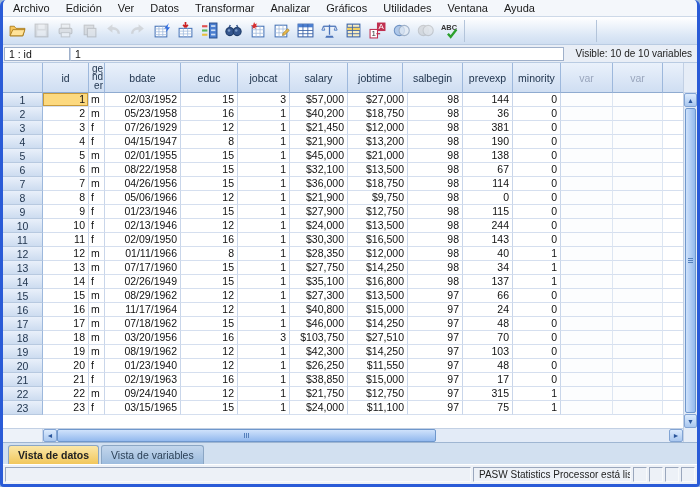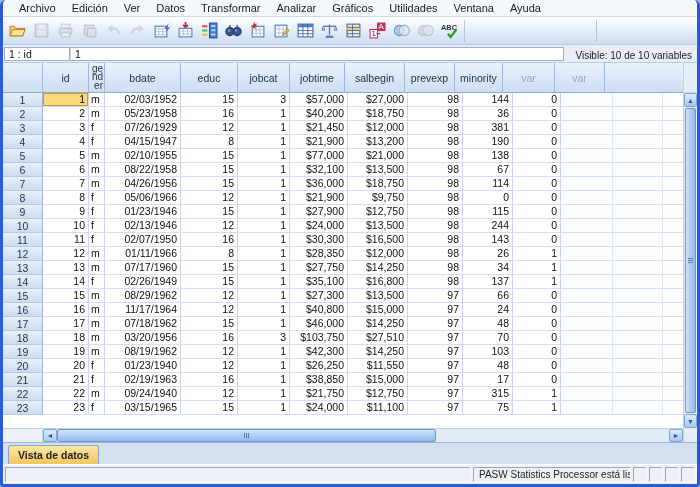--- a/index.html
+++ b/index.html
@@ -24,32 +24,32 @@
   .app-icon{width:13px;height:13px;flex:0 0 auto;}
   .title-text{flex:1;white-space:nowrap;overflow:hidden;}
   .win-btn{
     width:16px;height:14px;border-radius:3px;border:1px solid #dfe9fb;
     display:flex;align-items:center;justify-content:center;
     font-size:9px;font-weight:bold;color:#fff;line-height:1;
     background:linear-gradient(#8fb4f2,#3a6cd0);text-shadow:none;
   }
   .win-btn.close{background:linear-gradient(#f09a7e,#d33f15);}
   
-  .menubar{height:17px;flex:0 0 auto;display:flex;align-items:center;background:#f4f7fb;border-bottom:1px solid #cdd9e8;padding-left:8px;}
+  .menubar{height:17px;flex:0 0 auto;display:flex;align-items:center;background:#f4f7fb;border-bottom:1px solid #cdd9e8;padding-left:2px;}
   .menu-item{padding:0 8px;height:100%;display:inline-flex;align-items:center;color:#1a1a1a;}
   .menu-item::first-letter{text-decoration:underline;}
   
   .toolbar{height:28px;flex:0 0 auto;display:flex;align-items:center;gap:1px;
     background:linear-gradient(#ffffff,#dbe7f6 70%,#cfdef1);border-bottom:1px solid #b9cbe2;padding:0 3px;}
   .tb-btn{width:23px;height:23px;display:flex;align-items:center;justify-content:center;border-radius:2px;}
   .tb-btn svg{width:17px;height:17px;}
   .tb-btn.disabled{opacity:.45;filter:grayscale(1);}
   .tb-divider{width:1px;height:22px;background:#b3c4da;margin:0 2px;flex:0 0 auto;}
   
-  .cellref{height:18px;flex:0 0 auto;display:flex;align-items:flex-end;background:#e9eef6;border-bottom:1px solid #b9cbe2;padding:1px 1px;}
+  .cellref{height:18px;flex:0 0 auto;display:flex;align-items:center;background:#e9eef6;border-bottom:1px solid #b9cbe2;padding:1px 1px;}
   .cellref-box{width:66px;background:#fff;border:1px solid #9fb0ca;display:flex;align-items:center;padding:0 4px;font-size:10.5px;}
   .cell-editor{flex:1;background:#fff;border:1px solid #9fb0ca;border-left:1px solid #c6d1e2;display:flex;align-items:center;padding:0 4px;font-size:10.5px;}
   .visible-info{width:132px;display:flex;align-items:center;justify-content:flex-end;padding:0 4px;font-size:10px;color:#222;}
   
   .grid-region{flex:1;display:flex;overflow:hidden;background:#fff;}
   .grid-main{flex:1;display:flex;flex-direction:column;overflow:hidden;}
   .grid-header{height:30px;flex:0 0 auto;display:flex;}
   .grid-viewport{flex:1;overflow:hidden;background:#fff;}
   .grid-row{height:14px;display:flex;}
   .c{flex:0 0 auto;border-right:1px solid #c9d6ea;border-bottom:1px solid #d5dfef;
@@ -308,20 +308,21 @@
 
   <div class="grid-region">
     <div class="grid-main">
       <div class="grid-header" id="grid-header">
           <div class="hdr" style="width: 40px;"></div>
           <div class="hdr" style="width: 46px;">id</div>
           <div class="hdr gender-hdr" style="width: 16px; text-align: right;">gender</div>
           <div class="hdr" style="width: 76px; text-align: center;">bdate</div>
           <div class="hdr" style="width: 57px;">educ</div>
           <div class="hdr" style="width: 52px;">jobcat</div>
+          <div class="hdr" style="width: 58px;">salary</div>
           <div class="hdr" style="width: 55px;">jobtime</div>
           <div class="hdr" style="width: 60px;">salbegin</div>
           <div class="hdr" style="width: 50px;">prevexp</div>
           <div class="hdr" style="width: 48px;">minority</div>
           <div class="hdr var-hdr" style="width: 52px;">var</div>
           <div class="hdr var-hdr" style="width: 50px;">var</div>
           <div class="hdr filler"></div>
         </div>
       <div class="grid-viewport" id="grid-viewport">
           <div class="grid-row">
@@ -385,24 +386,24 @@
             <div class="c num" style="width: 50px;">190</div>
             <div class="c num" style="width: 48px;">0</div>
             <div class="c varcell" style="width: 52px;"></div>
             <div class="c varcell" style="width: 50px;"></div>
             <div class="c filler"></div>
           </div>
           <div class="grid-row">
             <div class="rownum" style="width: 40px;">5</div>
             <div class="c num" style="width: 46px;">5</div>
             <div class="c str" style="width: 16px;">m</div>
-            <div class="c num" style="width: 76px;">02/10/1955</div>
-            <div class="c num" style="width: 57px;">15</div>
-            <div class="c num" style="width: 52px;">1</div>
-            <div class="c num" style="width: 58px;">$77,000</div>
+            <div class="c num" style="width: 76px;">02/01/1955</div>
+            <div class="c num" style="width: 57px;">15</div>
+            <div class="c num" style="width: 52px;">1</div>
+            <div class="c num" style="width: 58px;">$45,000</div>
             <div class="c num" style="width: 60px;">$21,000</div>
             <div class="c num" style="width: 55px;">98</div>
             <div class="c num" style="width: 50px;">138</div>
             <div class="c num" style="width: 48px;">0</div>
             <div class="c varcell" style="width: 52px;"></div>
             <div class="c varcell" style="width: 50px;"></div>
             <div class="c filler"></div>
           </div>
           <div class="grid-row">
             <div class="rownum" style="width: 40px;">6</div>
@@ -481,21 +482,21 @@
             <div class="c num" style="width: 50px;">244</div>
             <div class="c num" style="width: 48px;">0</div>
             <div class="c varcell" style="width: 52px;"></div>
             <div class="c varcell" style="width: 50px;"></div>
             <div class="c filler"></div>
           </div>
           <div class="grid-row">
             <div class="rownum" style="width: 40px;">11</div>
             <div class="c num" style="width: 46px;">11</div>
             <div class="c str" style="width: 16px;">f</div>
-            <div class="c num" style="width: 76px;">02/07/1950</div>
+            <div class="c num" style="width: 76px;">02/09/1950</div>
             <div class="c num" style="width: 57px;">16</div>
             <div class="c num" style="width: 52px;">1</div>
             <div class="c num" style="width: 58px;">$30,300</div>
             <div class="c num" style="width: 60px;">$16,500</div>
             <div class="c num" style="width: 55px;">98</div>
             <div class="c num" style="width: 50px;">143</div>
             <div class="c num" style="width: 48px;">0</div>
             <div class="c varcell" style="width: 52px;"></div>
             <div class="c varcell" style="width: 50px;"></div>
             <div class="c filler"></div>
@@ -503,21 +504,21 @@
           <div class="grid-row">
             <div class="rownum" style="width: 40px;">12</div>
             <div class="c num" style="width: 46px;">12</div>
             <div class="c str" style="width: 16px;">m</div>
             <div class="c num" style="width: 76px;">01/11/1966</div>
             <div class="c num" style="width: 57px;">8</div>
             <div class="c num" style="width: 52px;">1</div>
             <div class="c num" style="width: 58px;">$28,350</div>
             <div class="c num" style="width: 60px;">$12,000</div>
             <div class="c num" style="width: 55px;">98</div>
-            <div class="c num" style="width: 50px;">26</div>
+            <div class="c num" style="width: 50px;">40</div>
             <div class="c num" style="width: 48px;">1</div>
             <div class="c varcell" style="width: 52px;"></div>
             <div class="c varcell" style="width: 50px;"></div>
             <div class="c filler"></div>
           </div>
           <div class="grid-row">
             <div class="rownum" style="width: 40px;">13</div>
             <div class="c num" style="width: 46px;">13</div>
             <div class="c str" style="width: 16px;">m</div>
             <div class="c num" style="width: 76px;">07/17/1960</div>
@@ -718,20 +719,21 @@
             <i></i>
           </span>
         </div>
       <div class="sc-btn">▼</div>
       <div class="vs-corner"></div>
     </div>
   </div>
 
   <div class="tabbar">
     <div class="tab active">Vista de datos</div>
+    <div class="tab inactive">Vista de variables</div>
   </div>
 
   <div class="statusbar">
     <div class="sb-cell sb-main"></div>
     <div class="sb-cell sb-msg">PASW Statistics Processor está listo</div>
     <div class="sb-cell sb-small"></div>
     <div class="sb-cell sb-small"></div>
     <div class="sb-cell sb-small"></div>
     <div class="sb-cell sb-small"></div>
   </div>

